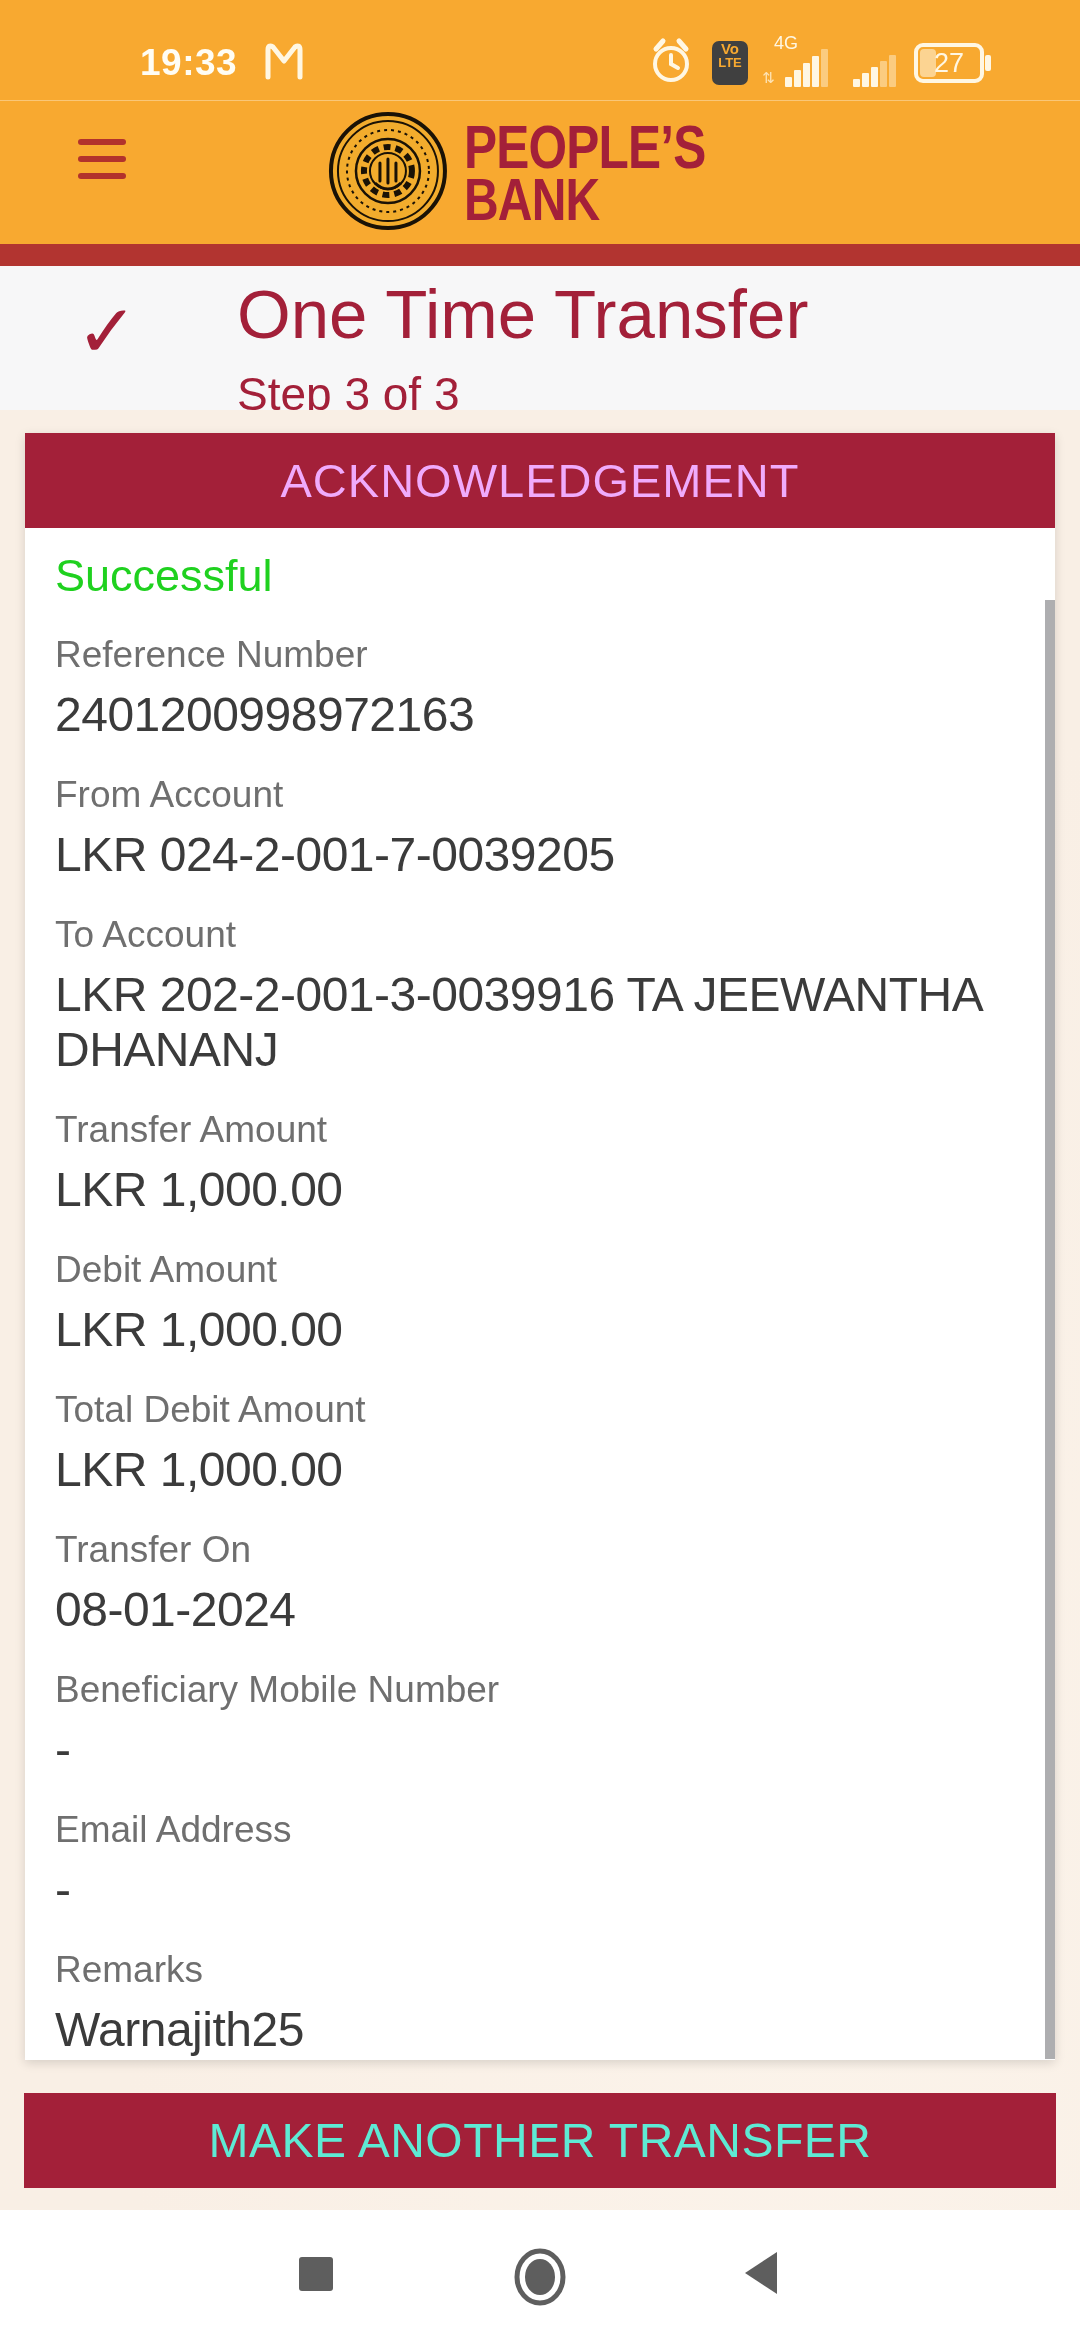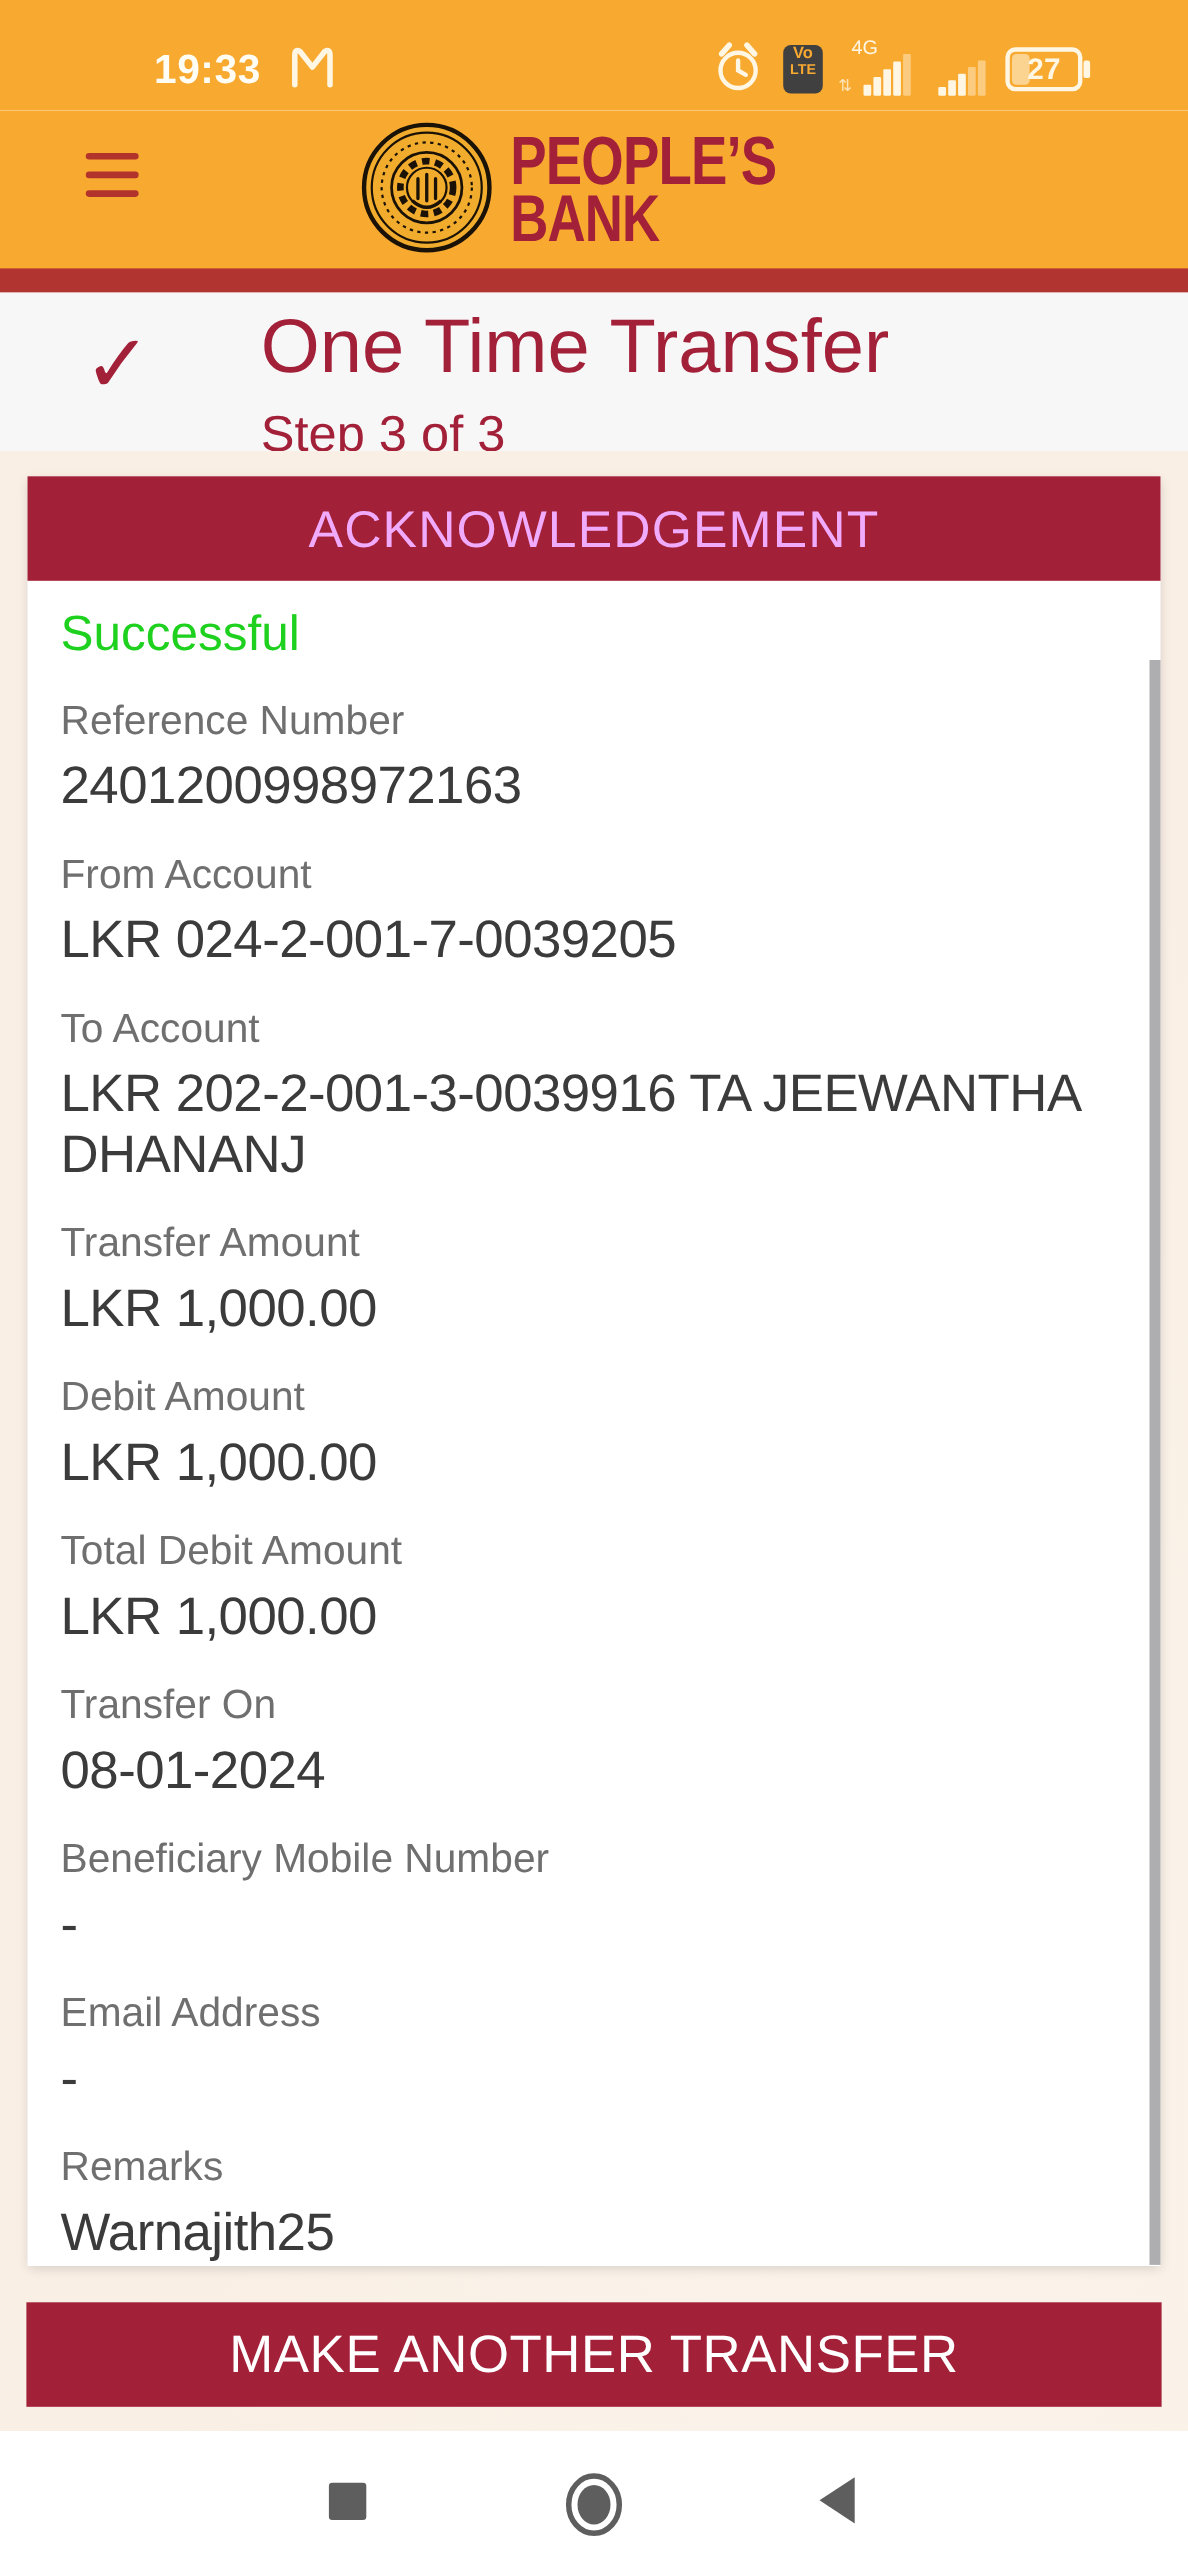--- a/index.html
+++ b/index.html
@@ -32,21 +32,21 @@
   .sig .net{position:absolute;left:8px;top:-4px;font-size:18px;font-weight:normal;color:#FFF7E3;}
   .sig .updown{position:absolute;left:-4px;bottom:2px;font-size:15px;color:#FFF7E3;opacity:.75;letter-spacing:-3px;}
   .bars{position:absolute;right:0;bottom:2px;display:flex;align-items:flex-end;gap:2px;}
   .bars i{display:block;width:7px;background:#FFF7E3;border-radius:1px;}
   .sig2{width:50px;}
   .battery{
     position:relative;width:62px;height:32px;border:4px solid #FFF7E3;border-radius:9px;
     display:flex;align-items:center;justify-content:center;
   }
   .battery .fill{position:absolute;left:2px;top:2px;bottom:2px;width:16px;background:rgba(255,247,227,.55);border-radius:4px;}
-  .battery .pct{position:relative;font-size:27px;font-weight:bold;color:#FFF7E3;}
+  .battery .pct{position:relative;font-size:27px;font-weight:normal;color:#FFF7E3;}
   .battery .nub{position:absolute;right:-11px;top:8px;width:6px;height:16px;background:#FFF7E3;border-radius:2px;}
   
   .app-header{
     position:absolute;left:0;top:100px;width:1068px;height:144px;background:var(--amber);
     border-top:1px solid rgba(255,255,255,.35);
     padding-left:25px;
   }
   .hamburger{position:absolute;left:78px;top:38px;width:48px;display:flex;flex-direction:column;gap:11px;cursor:pointer;}
   .hamburger i{display:block;height:6px;background:var(--hamburger-red);border-radius:3px;}
   .brand{position:absolute;left:50%;top:50%;transform:translate(-50%,-50%);display:flex;align-items:center;gap:16px;}
@@ -77,21 +77,21 @@
   }
   .card-body{padding:14px 30px 0 30px;}
   .success{color:var(--success-green);font-size:45px;margin-top:8px;}
   .row{margin-top:31px;}
   .row-label{font-size:37px;line-height:44px;color:var(--label-gray);}
   .row-value{font-size:48px;line-height:55px;color:var(--value-dark);margin-top:10px;letter-spacing:-0.5px;max-width:965px;}
   .scrollbar-thumb{position:absolute;right:0;top:167px;width:10px;height:1459px;background:#AEAEB0;}
   
   .make-btn{
     position:absolute;left:24px;top:2093px;width:1032px;height:95px;background:var(--crimson);
-    color:#ffffff;font-size:48px;border:none;display:flex;align-items:center;justify-content:center;
+    color:#5eead4;font-size:48px;border:none;display:flex;align-items:center;justify-content:center;
     letter-spacing:0.5px;cursor:pointer;font-family:inherit;
   }
   
   .nav-bar{position:absolute;left:0;top:2210px;width:1080px;height:130px;background:#fff;}
   .nav-recents{position:absolute;left:299px;top:47px;width:34px;height:34px;background:var(--nav-icon-gray);border-radius:3px;cursor:pointer;}
   .nav-home{position:absolute;left:513px;top:38px;cursor:pointer;}
   .nav-back{position:absolute;left:745px;top:42px;width:0;height:0;cursor:pointer;
     border-top:21px solid transparent;border-bottom:21px solid transparent;border-right:32px solid var(--nav-icon-gray);}
 </style>
 </head>

